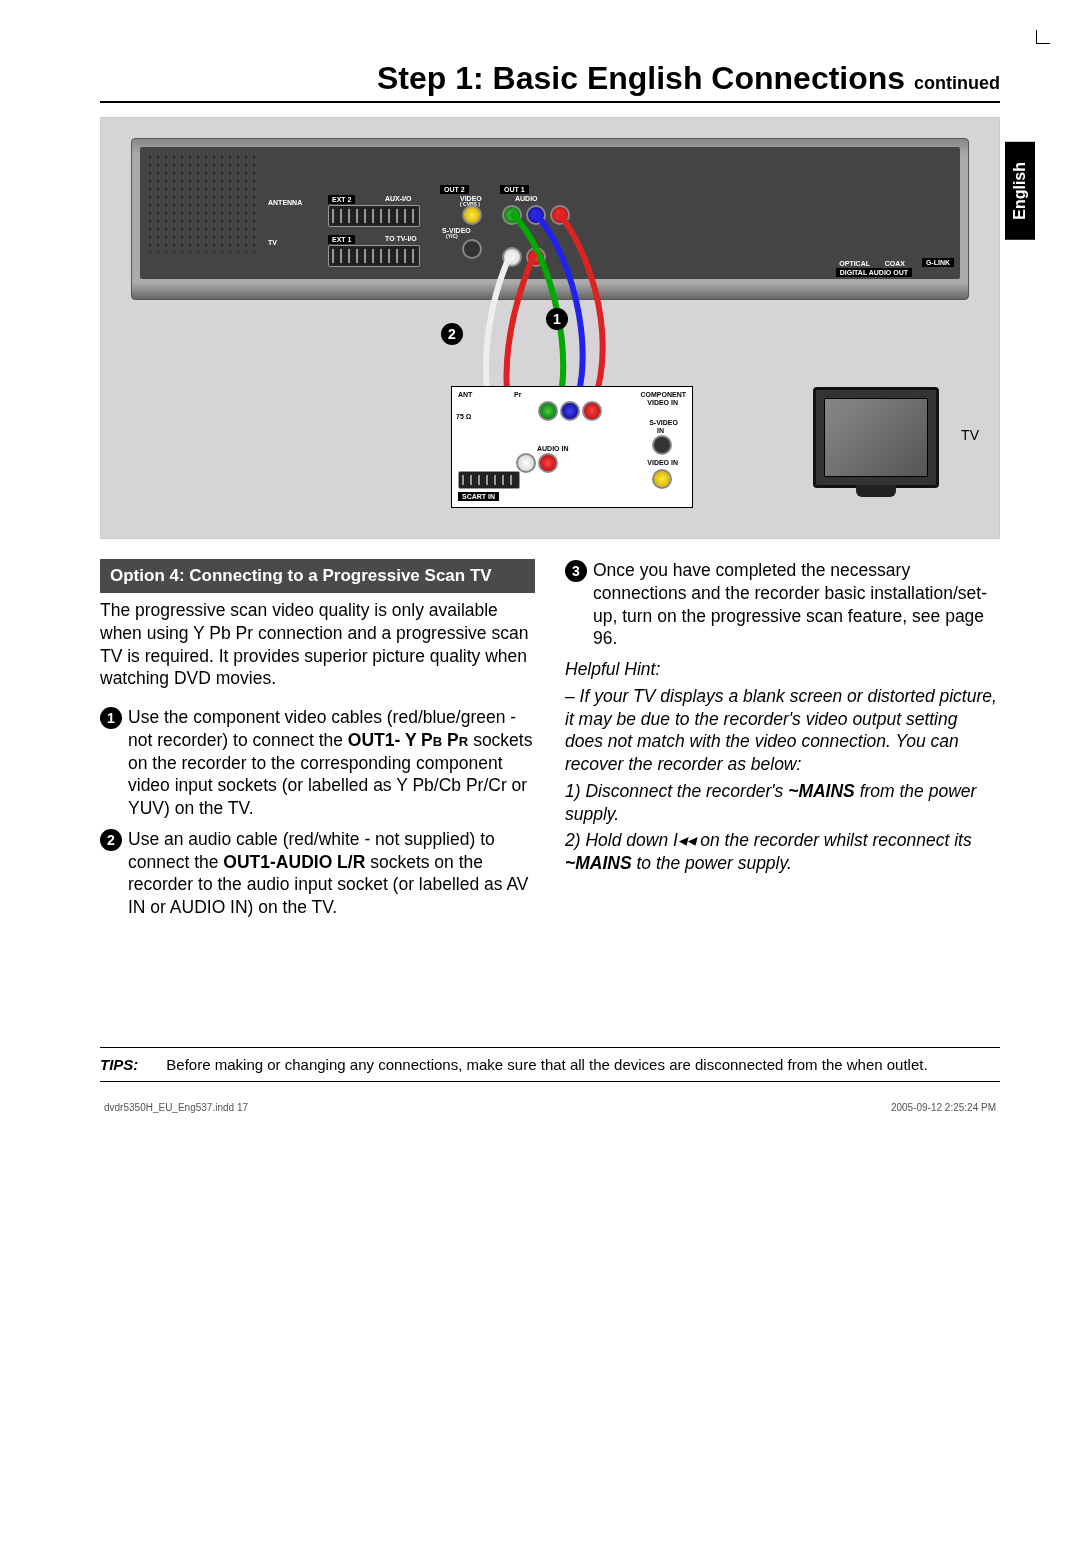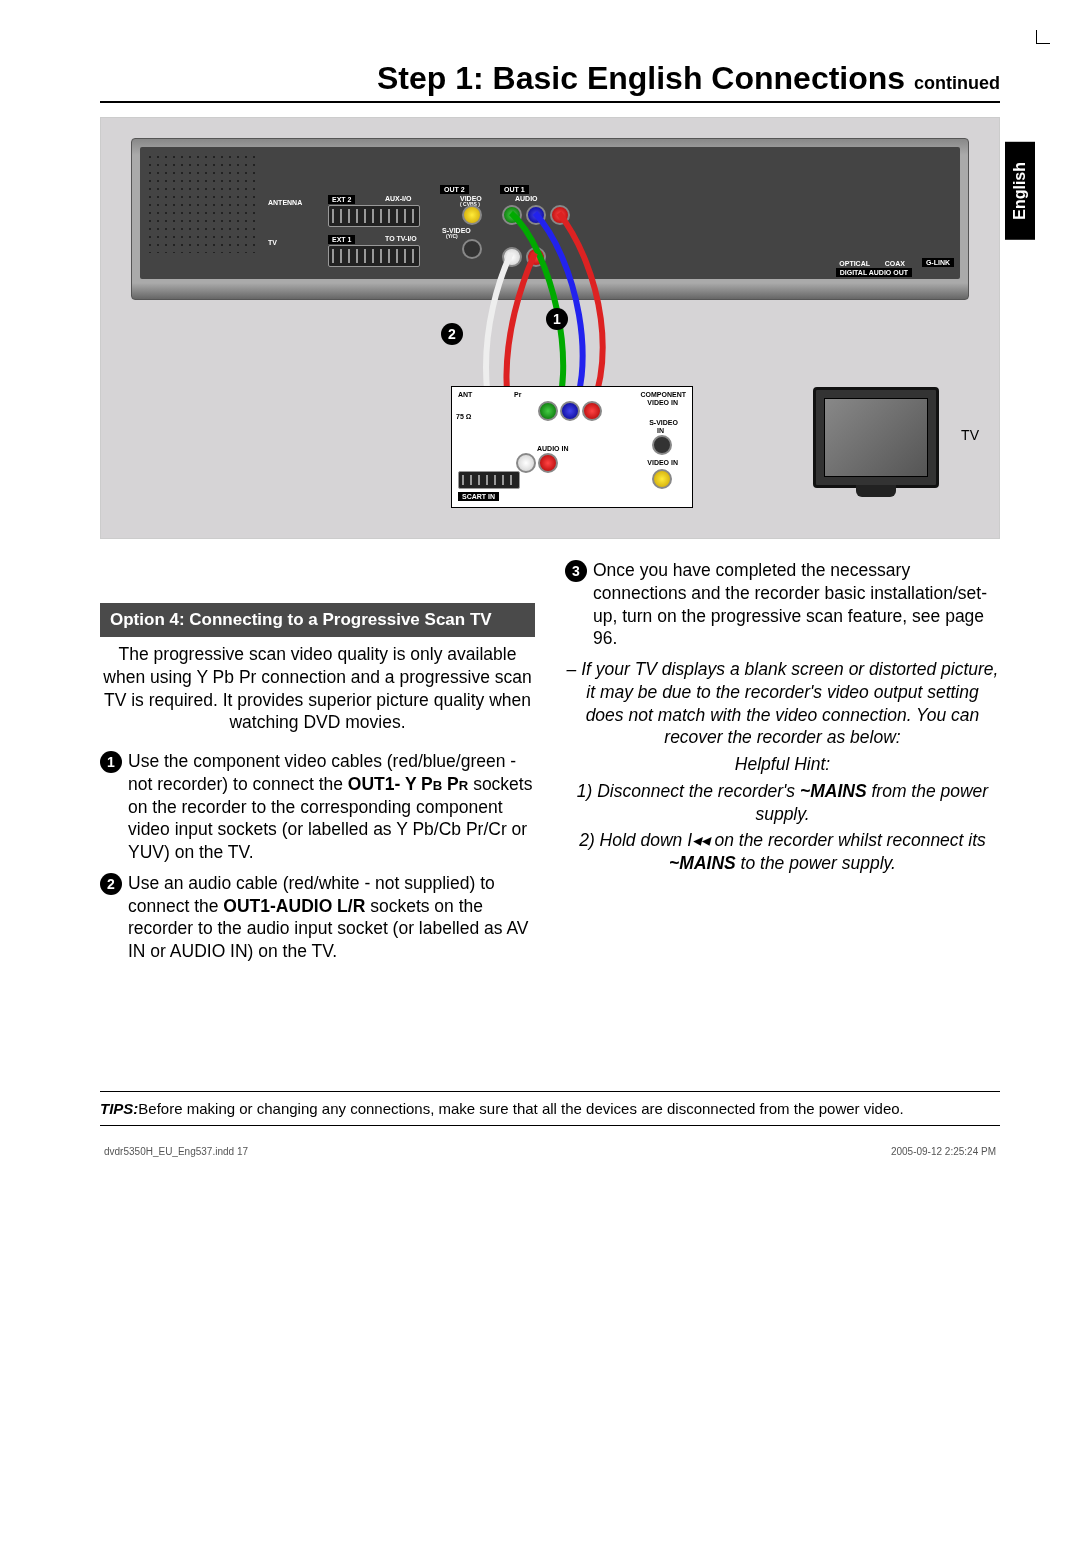--- a/index.html
+++ b/index.html
@@ -196,25 +196,23 @@
     font-size: 17.5px;
     line-height: 1.3;
   }
   .option-box {
     background: #4a4a4a;
     color: #fff;
     padding: 6px 10px;
     font-weight: bold;
     font-size: 17px;
     margin-bottom: 6px;
-    margin-top: 44px;
   }
   .para {
     margin: 4px 0 16px 0;
-    text-align: center;
   }
   .num-item {
     display: flex;
     align-items: flex-start;
     margin-bottom: 8px;
   }
   .num-item .num-circle {
     flex-shrink: 0;
     margin-right: 6px;
     margin-top: 1px;
@@ -225,21 +223,21 @@
     border-top: 1px solid #000;
     border-bottom: 1px solid #000;
     padding: 8px 0;
     margin-top: 120px;
     display: flex;
     font-size: 15px;
   }
   .tips-row .tlabel {
     font-weight: bold;
     font-style: italic;
-    margin-right: 0;
+    margin-right: 28px;
     flex-shrink: 0;
   }
   .page-num {
     text-align: right;
     font-size: 18px;
     margin-top: 14px;
   }
   .footer {
     display: flex;
     justify-content: space-between;
@@ -374,34 +372,34 @@
         </div>
       </div>
     </div>
 
     <div class="col">
       <div class="num-item">
         <span class="num-circle">3</span>
         <div>Once you have completed the necessary connections and the recorder basic installation/set-up, turn on the progressive scan feature, see page 96.</div>
       </div>
 
+      <p class="para italic" style="margin-bottom:2px;">Helpful Hint:</p>
       <p class="para italic" style="margin-bottom:2px;">– If your TV displays a blank screen or distorted picture, it may be due to the recorder's video output setting does not match with the video connection. You can recover the recorder as below:</p>
-      <p class="para italic" style="margin-bottom:2px;">Helpful Hint:</p>
       <p class="para italic" style="margin-bottom:2px;">
         <span>1) Disconnect the recorder's </span><span class="b">~MAINS</span><span> from the power supply.</span>
       </p>
       <p class="para italic" style="margin-bottom:2px;">
         <span>2) Hold down </span><span>I◂◂</span><span> on the recorder whilst reconnect its </span><span class="b">~MAINS</span><span> to the power supply.</span>
       </p>
     </div>
   </div>
 
   <div class="tips-row">
     <span class="tlabel">TIPS:</span>
-    <span>Before making or changing any connections, make sure that all the devices are disconnected from the power video.</span>
+    <span>Before making or changing any connections, make sure that all the devices are disconnected from the when outlet.</span>
   </div>
 
 
   <div class="footer">
     <span>dvdr5350H_EU_Eng537.indd   17</span>
     <span>2005-09-12   2:25:24 PM</span>
   </div>
 </div>
 
 </body></html>

